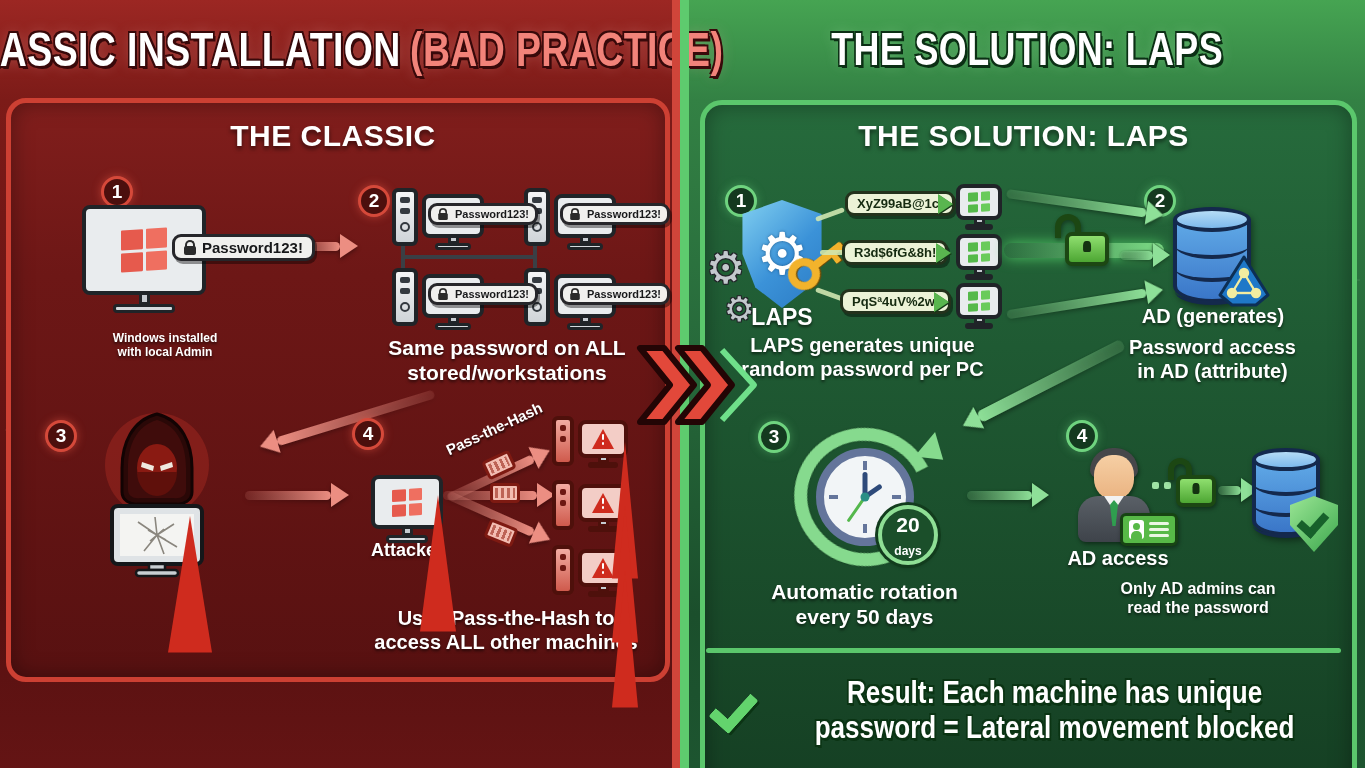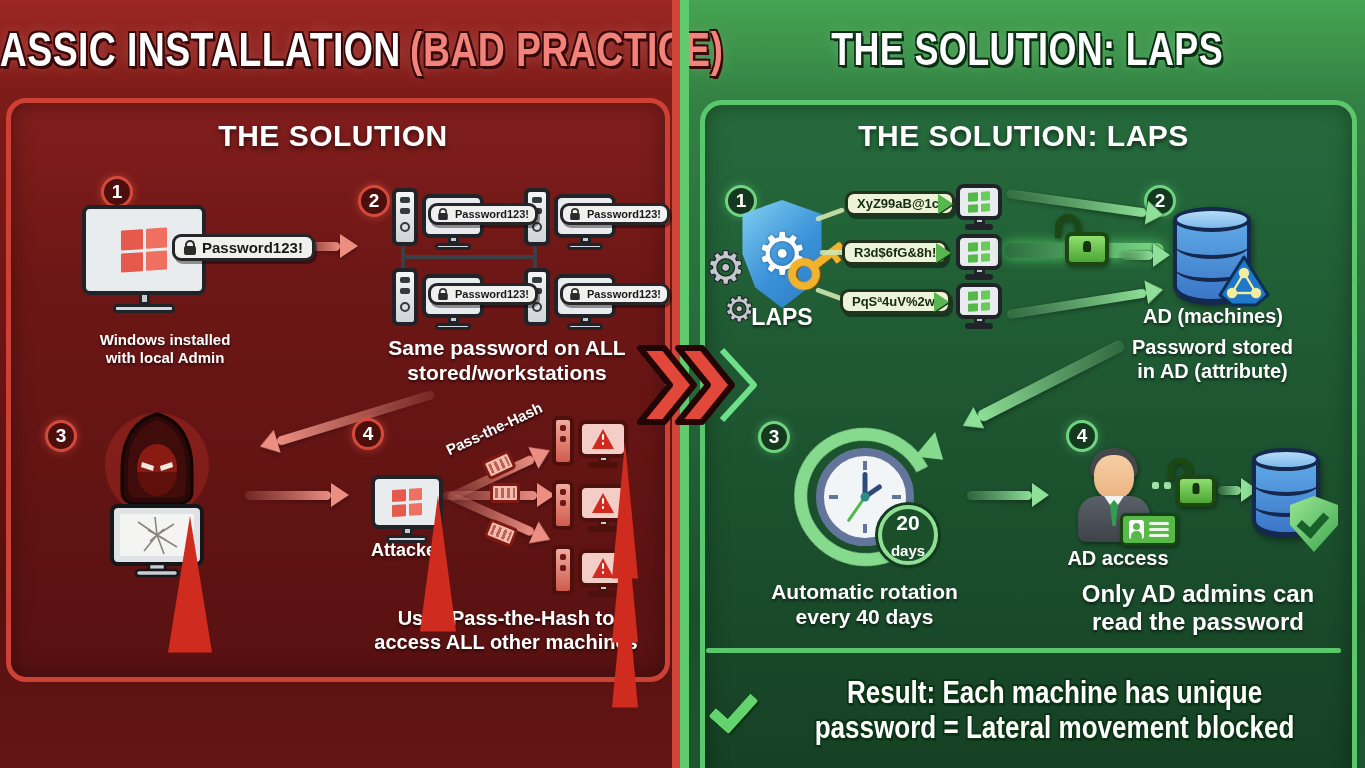--- a/index.html
+++ b/index.html
@@ -150,21 +150,21 @@
   .tick{position:absolute;background:#64759b;}
   .hand{position:absolute;left:50%;top:50%;transform-origin:50% 100%;border-radius:3px;}
   .arc{position:absolute;border:13px solid #86da8e;border-radius:50%;box-sizing:border-box;
     filter:drop-shadow(0 0 1px #123c1d);}
   .arcend{position:absolute;width:0;height:0;}
 
   .badge30{position:absolute;border-radius:50%;background:#1b4f2a;border:4px solid #8fdf95;color:#fff;
     display:flex;flex-direction:column;align-items:center;justify-content:center;box-sizing:border-box;
     box-shadow:0 0 0 3px #123c1d, 0 2px 4px rgba(0,0,0,.4);}
   .badge30 .v{font-size:21px;font-weight:800;line-height:1;}
-  .badge30 .u{font-size:15px;font-weight:700;line-height:1;margin-top:10px;text-align:right;}
+  .badge30 .u{font-size:12px;font-weight:700;line-height:1;margin-top:10px;text-align:right;}
 
   .pr{position:absolute;filter:drop-shadow(1px 2px 2px rgba(0,0,0,.45));}
   .pr .hair{position:absolute;left:12px;top:0;width:48px;height:30px;background:#46474a;border-radius:24px 24px 8px 8px;}
   .pr .face{position:absolute;left:16px;top:7px;width:40px;height:44px;background:linear-gradient(#f6cfa4,#eab381);border-radius:45%;}
   .pr .bod{position:absolute;left:0;top:48px;width:72px;height:46px;background:linear-gradient(#5a6067,#3e434a);
     border-radius:20px 20px 8px 8px;}
   .pr .col{position:absolute;left:26px;top:48px;width:20px;height:15px;background:#f2f2f2;clip-path:polygon(0 0,100% 0,50% 100%);}
   .pr .tie{position:absolute;left:32px;top:52px;width:8px;height:26px;background:#2f9e4f;
     clip-path:polygon(50% 0,100% 18%,70% 100%,30% 100%,0 18%);}
   .idc{position:absolute;background:#57b947;border:3px solid #174413;border-radius:6px;display:flex;
@@ -214,21 +214,21 @@
   <div class="abs bigtitle l">
     <div class="inner"><span>CLASSIC INSTALLATION</span><span class="accent">(BAD PRACTICE)</span></div>
   </div>
   <div class="abs bigtitle r">
     <div class="inner">THE SOLUTION: LAPS</div>
   </div>
 
   <div class="abs panel-left"></div>
   <div class="abs panel-right"></div>
   <div class="abs rdiv"></div>
-  <div class="abs phead l">THE SOLUTION</div>
+  <div class="abs phead l">THE CLASSIC</div>
   <div class="abs phead r">THE SOLUTION: LAPS</div>
 
   <div class="abs divbar-red"></div>
   <div class="abs divbar-green"></div>
   <svg class="abs" style="left:636px;top:344px;width:130px;height:82px;z-index:5" viewBox="0 0 130 82">
     <polyline points="86,6 118,41 86,76" fill="none" stroke="#6fe08a" stroke-width="6" stroke-linejoin="round"></polyline>
     <polygon points="4,4 28,4 58,41 28,78 4,78 34,41" fill="#e2483a" stroke="#230505" stroke-width="6" stroke-linejoin="round"></polygon>
     <polygon points="42,4 66,4 96,41 66,78 42,78 72,41" fill="#e2483a" stroke="#230505" stroke-width="6" stroke-linejoin="round"></polygon>
   </svg>
 
@@ -246,21 +246,21 @@
     <div class="ft" style="width:62px;height:9px"></div>
   </div>
   <div class="pill" style="left:172px;top:234px;font-size:15px;z-index:3">
     <span class="lk"></span>
     <span>Password123!</span>
   </div>
   <div class="ar red" style="left:300px;top:234px;width:58px">
     <div class="sh"></div>
       <div class="hd"></div>
   </div>
-  <div class="cap" style="left:15px;top:331px;width:300px;font-size:15px">Windows installed
+  <div class="cap" style="left:15px;top:331px;width:300px;font-size:12px">Windows installed
 with local Admin</div>
 
   <div class="num red abs" style="left:358px;top:185px">2</div>
 
   <div class="nl" style="left:401px;top:243px;width:4px;height:30px"></div>
   <div class="nl" style="left:533px;top:243px;width:4px;height:30px"></div>
   <div class="nl" style="left:401px;top:255px;width:136px;height:4px"></div>
 
   <div class="twr" style="left:392px;top:188px;width:26px;height:58px">
       <div class="sl"></div>
@@ -493,20 +493,22 @@
       <i style="background:#55b94a"></i>
           <i style="background:#69cb5a"></i>
           <i style="background:#55b94a"></i>
           <i style="background:#69cb5a"></i>
         </div>
       </div>
     <div class="nk" style="height:7px"></div>
       <div class="ft" style="width:28px;height:6px"></div>
   </div>
 
+  <div class="cap" style="left:710px;top:334px;width:305px;font-size:20px">LAPS generates unique
+random password per PC</div>
 
   <div class="num grn abs" style="left:1144px;top:185px">2</div>
   <div class="ar grn" style="left:1006px;top:192px;width:158px;transform:rotate(8deg)">
       <div class="sh"></div>
       <div class="hd"></div>
     </div>
   <div class="beam" style="left:1004px;top:243px;width:160px;height:15px"></div>
   <div class="ar grn" style="left:1120px;top:243px;width:50px">
       <div class="sh"></div>
       <div class="hd"></div>
@@ -531,22 +533,22 @@
     <polygon points="26,2 50,40 38,50 14,50 2,40" fill="#1f78c8" stroke="#0d2f55" stroke-width="3" stroke-linejoin="round"></polygon>
     <g stroke="#f3eda0" stroke-width="2.4" fill="#f3eda0">
       <line x1="26" y1="18" x2="14" y2="38"></line>
         <line x1="26" y1="18" x2="38" y2="38"></line>
         <line x1="14" y1="38" x2="38" y2="38"></line>
       <circle cx="26" cy="18" r="4"></circle>
         <circle cx="14" cy="38" r="4"></circle>
         <circle cx="38" cy="38" r="4"></circle>
     </g>
   </svg>
-  <div class="cap" style="left:1113px;top:305px;width:200px;font-size:20px">AD (machines)</div>
-  <div class="cap" style="left:1105px;top:336px;width:215px;font-size:20px">Password stored
+  <div class="cap" style="left:1113px;top:305px;width:200px;font-size:20px">AD (generates)</div>
+  <div class="cap" style="left:1105px;top:336px;width:215px;font-size:20px">Password access
 in AD (attribute)</div>
 
   <div class="ar grn lt" style="left:953px;top:378px;width:180px;height:14px;transform:rotate(-27deg)">
     <div class="hd"></div>
       <div class="sh" style="height:12px"></div>
   </div>
 
   <div class="num grn abs" style="left:758px;top:421px">3</div>
   <div class="arc" style="left:794px;top:428px;width:142px;height:138px;border-right-color:transparent;transform:rotate(18deg)"></div>
   <div class="arcend" style="left:918px;top:440px;border-left:16px solid transparent;border-right:16px solid transparent;border-top:24px solid #86da8e;transform:rotate(-50deg)"></div>
@@ -558,21 +560,21 @@
     <div class="hand" style="width:5px;height:25px;background:#2e4a7a;transform:translate(-50%,-100%) rotate(0deg)"></div>
     <div class="hand" style="width:5px;height:20px;background:#2e4a7a;transform:translate(-50%,-100%) rotate(55deg)"></div>
     <div class="hand" style="width:3px;height:30px;background:#54b84c;transform:translate(-50%,-100%) rotate(215deg)"></div>
     <div style="position:absolute;left:50%;top:50%;width:9px;height:9px;background:#2b8f86;border-radius:50%;transform:translate(-50%,-50%)"></div>
   </div>
   <div class="badge30" style="left:878px;top:505px;width:60px;height:60px;z-index:3">
     <div class="v">20</div>
     <div class="u">days</div>
   </div>
   <div class="cap" style="left:737px;top:580px;width:255px;font-size:21px">Automatic rotation
-every 40 days</div>
+every 50 days</div>
 
   <div class="ar grn" style="left:967px;top:483px;width:82px">
     <div class="sh"></div>
       <div class="hd"></div>
   </div>
 
   <div class="num grn abs" style="left:1066px;top:420px">4</div>
   <div class="pr" style="left:1078px;top:448px;width:72px;height:96px">
     <div class="hair"></div>
       <div class="face"></div>
@@ -603,21 +605,21 @@
       <div class="hd"></div>
   </div>
   <div class="db" style="left:1252px;top:448px;width:68px;height:88px">
     <div class="cap2"></div>
       <div class="bod"></div>
     <div class="b" style="top:26%"></div>
       <div class="b" style="top:50%"></div>
       <div class="b" style="top:74%"></div>
   </div>
   <div class="sok" style="left:1290px;top:496px;width:48px;height:56px;z-index:3"></div>
-  <div class="cap" style="left:1078px;top:580px;width:240px;font-size:24px">Only AD admins can
+  <div class="cap" style="left:1078px;top:580px;width:240px;font-size:16px">Only AD admins can
 read the password</div>
 
   <div class="resrow" style="left:695px;top:676px;width:655px;justify-content:center;gap:12px">
     <div class="chk"></div>
     <div class="restext r" style="transform-origin:center">Result: Each machine has unique
 password = Lateral movement blocked</div>
   </div>
 
 </div>
 

